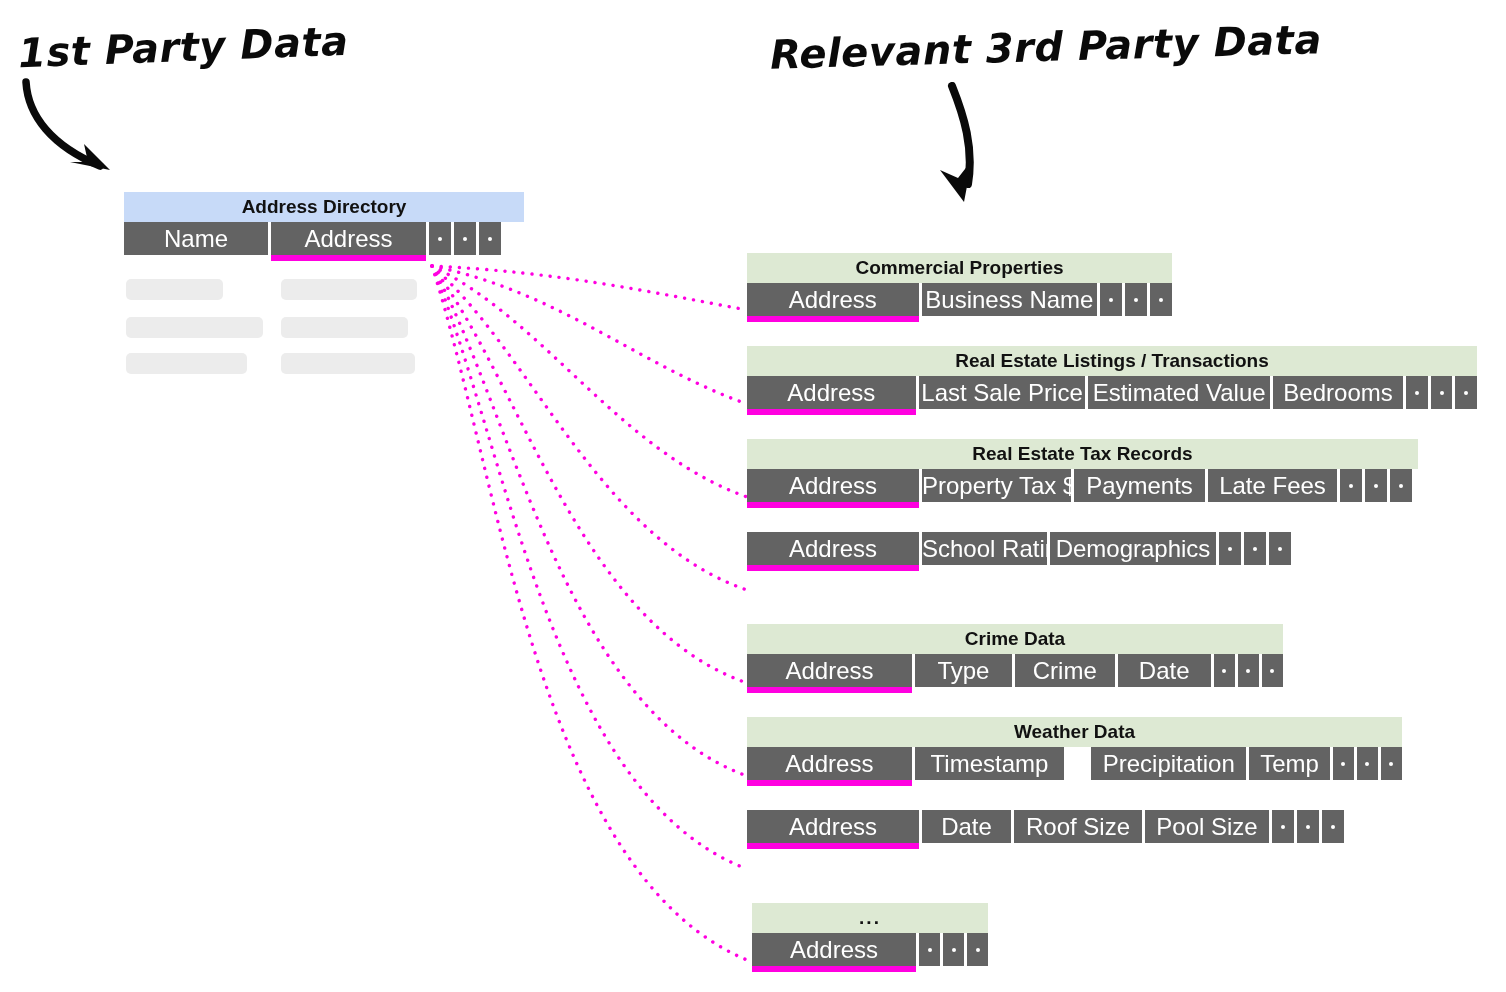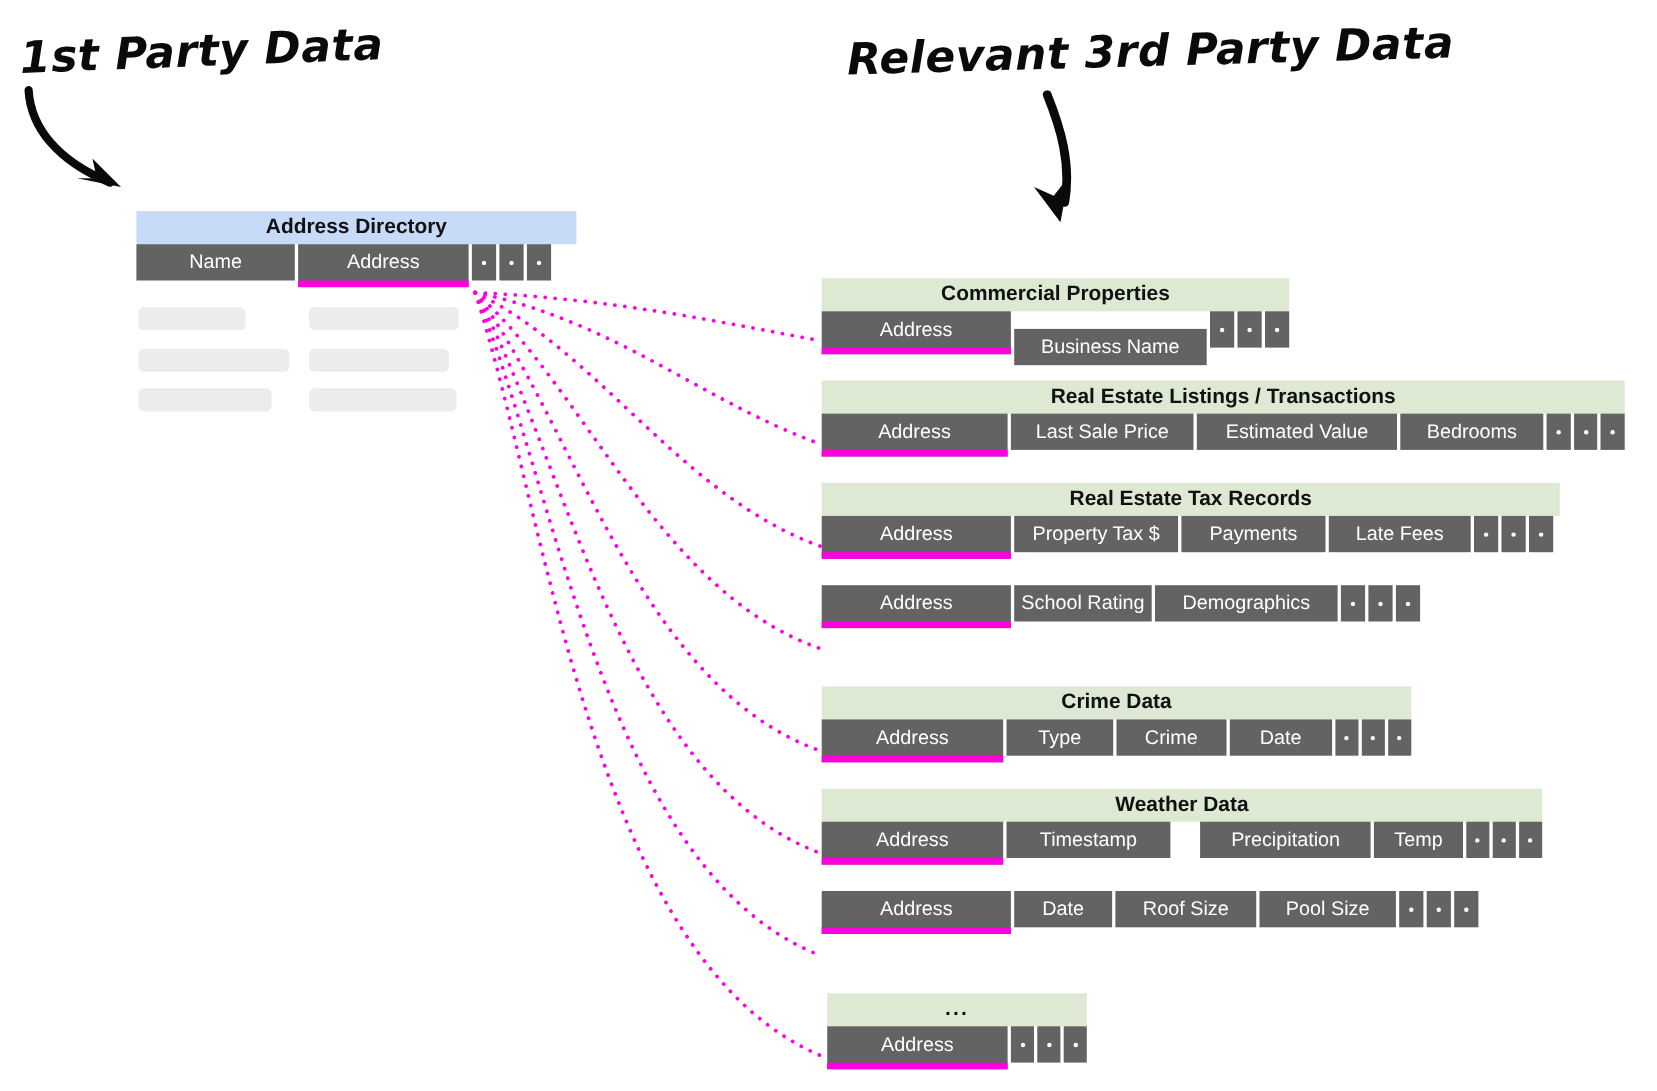--- a/index.html
+++ b/index.html
@@ -40,21 +40,21 @@
   .tbl-title.third-party{background:#dde9d3;}
 
   .tbl-header{
     display:flex;align-items:stretch;
     height:33px;
     gap:3px;
   }
   .cell{
     background:#636363;
     color:#ffffff;
-    font-size:18px;
+    font-size:24px;
     line-height:33px;
     height:33px;
     text-align:center;
     box-sizing:border-box;
     white-space:nowrap;
     position:relative;
   }
   .cell.key{
     border-bottom:6px solid #ff00e0;
     height:39px;
@@ -138,21 +138,21 @@
     <div class="skel" style="left:126px;top:317px;width:137px;"></div>
     <div class="skel" style="left:281px;top:317px;width:127px;"></div>
     <div class="skel" style="left:126px;top:353px;width:121px;"></div>
     <div class="skel" style="left:281px;top:353px;width:134px;"></div>
   </div>
 
   <div class="table-block" style="left:747px;top:253px;width:425px;">
     <div class="tbl-title third-party">Commercial Properties</div>
     <div class="tbl-header">
       <div class="cell key" style="width:172px;">Address</div>
-      <div class="cell" style="width:176px;margin-top:16px;">Business Name</div>
+      <div class="cell" style="width:176px;">Business Name</div>
       <div class="cell dot"></div>
       <div class="cell dot"></div>
       <div class="cell dot"></div>
     </div>
   </div>
 
   <div class="table-block" style="left:747px;top:346px;width:730px;">
     <div class="tbl-title third-party">Real Estate Listings / Transactions</div>
     <div class="tbl-header">
       <div class="cell key" style="width:172px;">Address</div>

